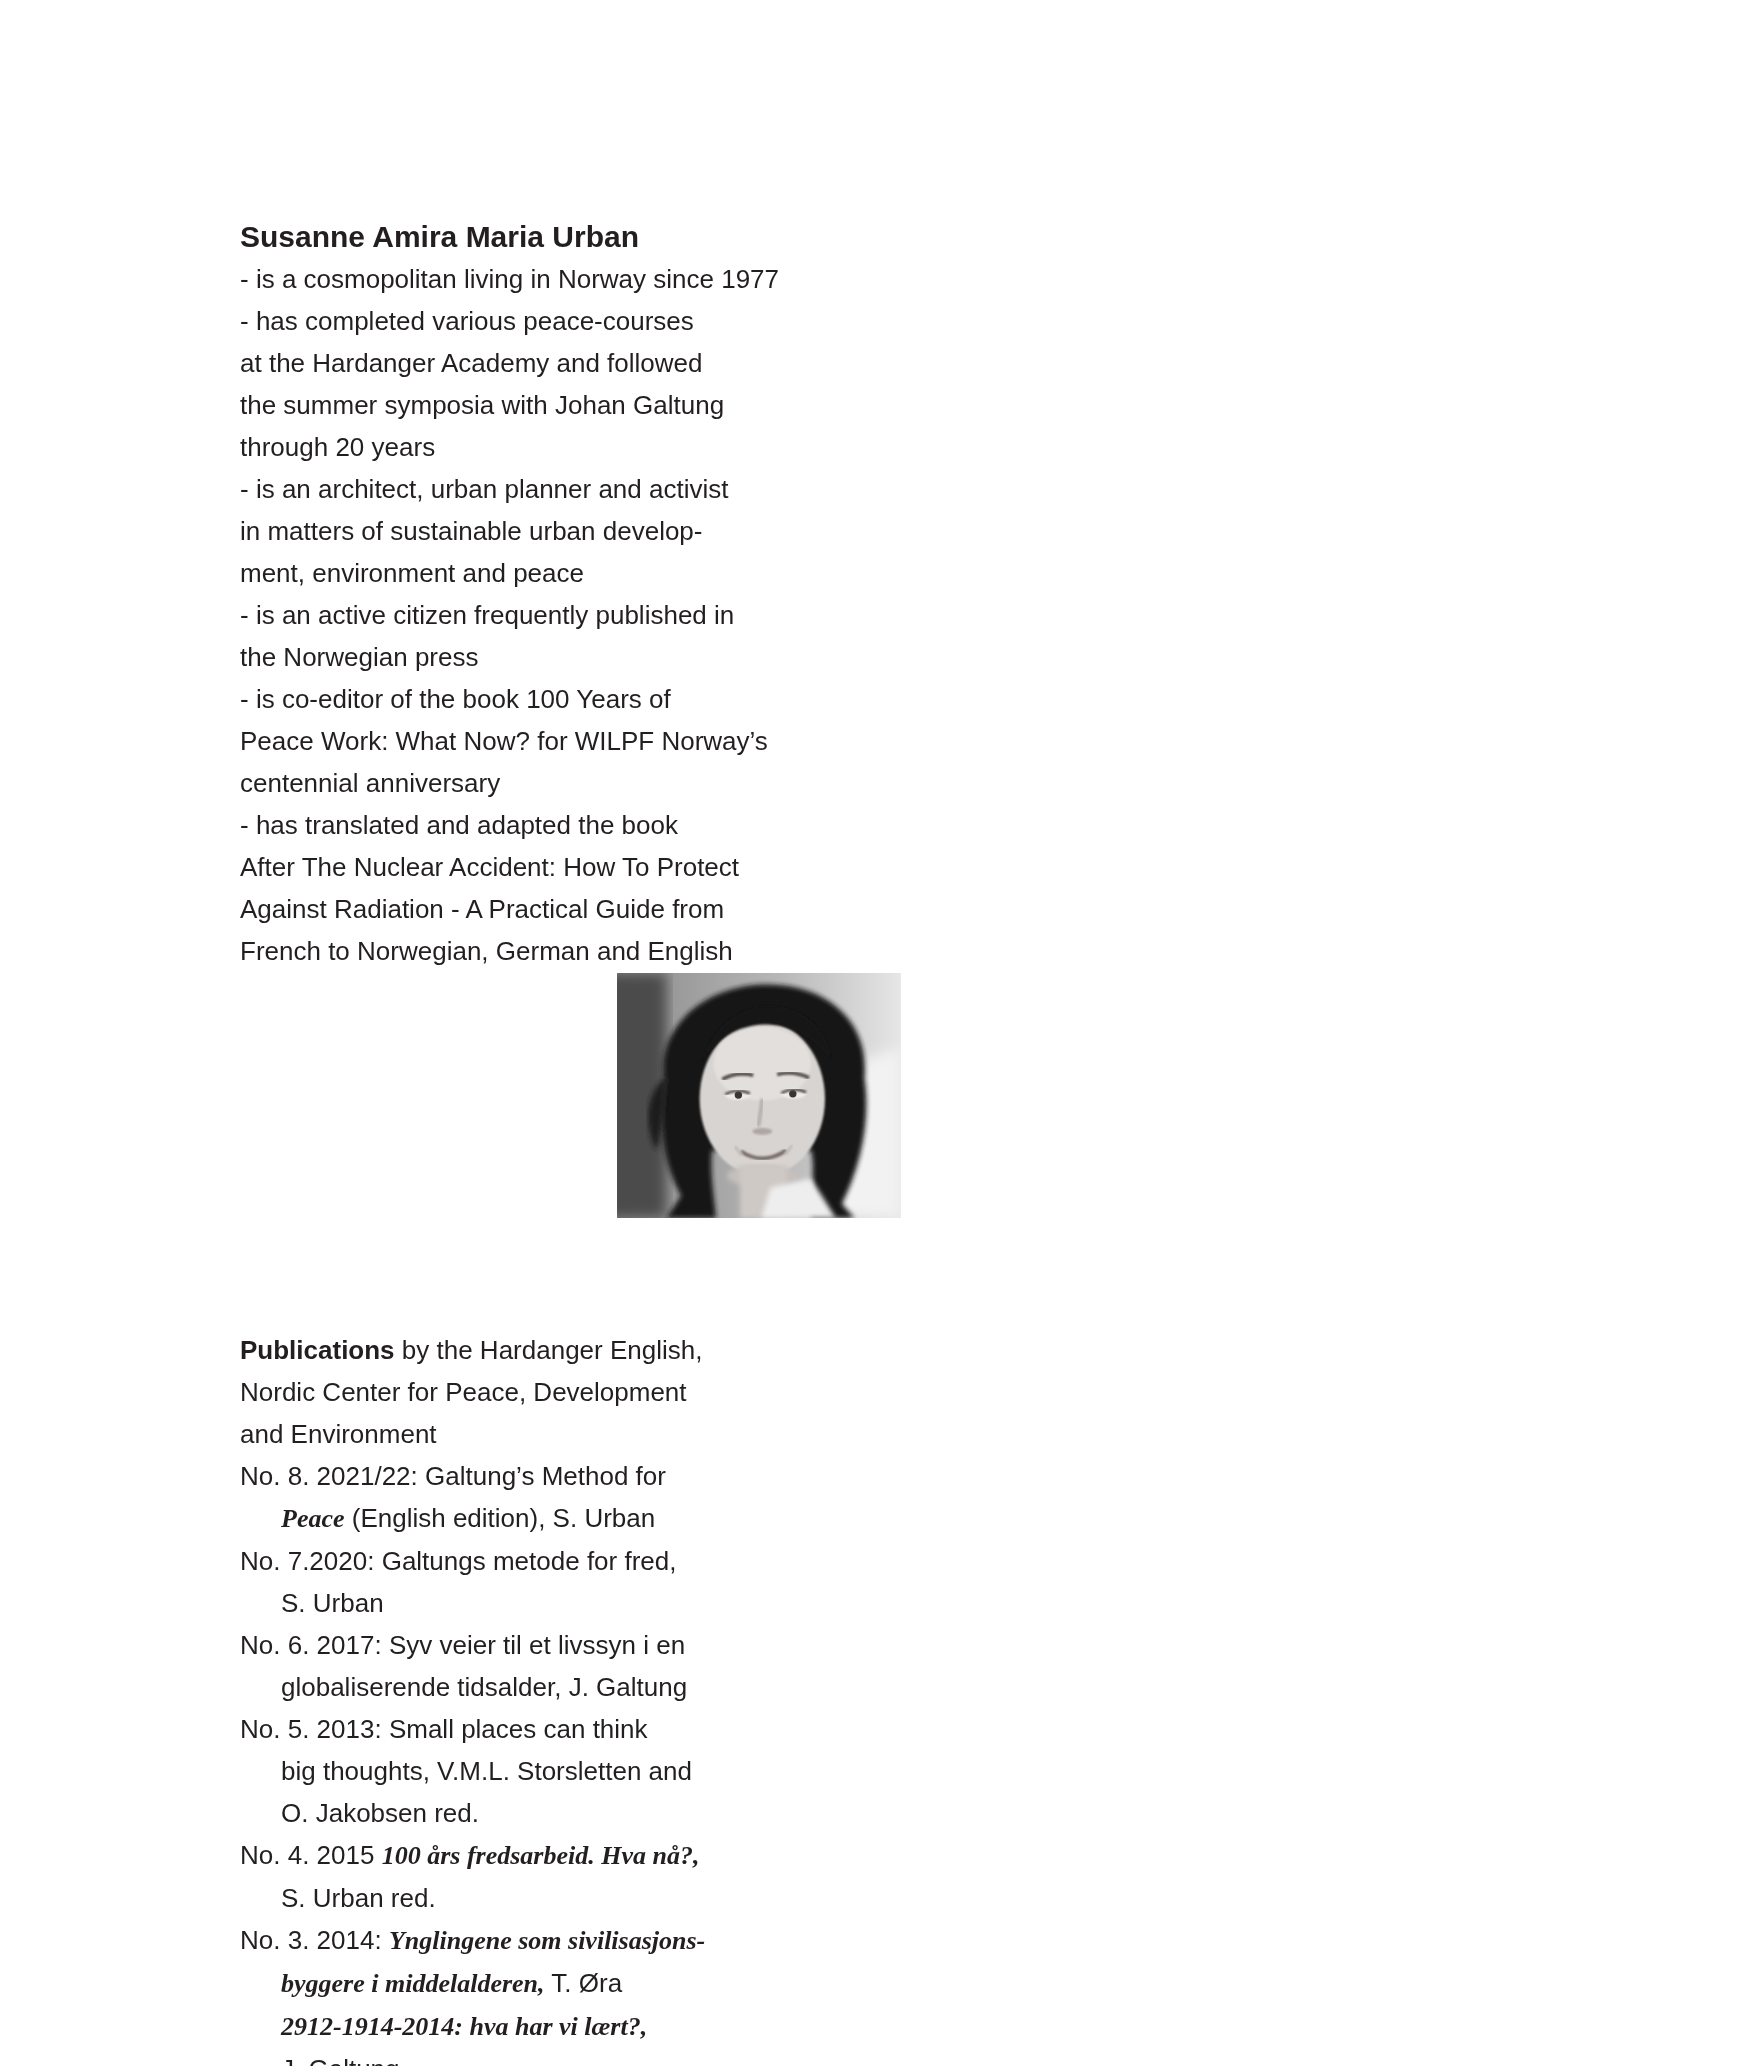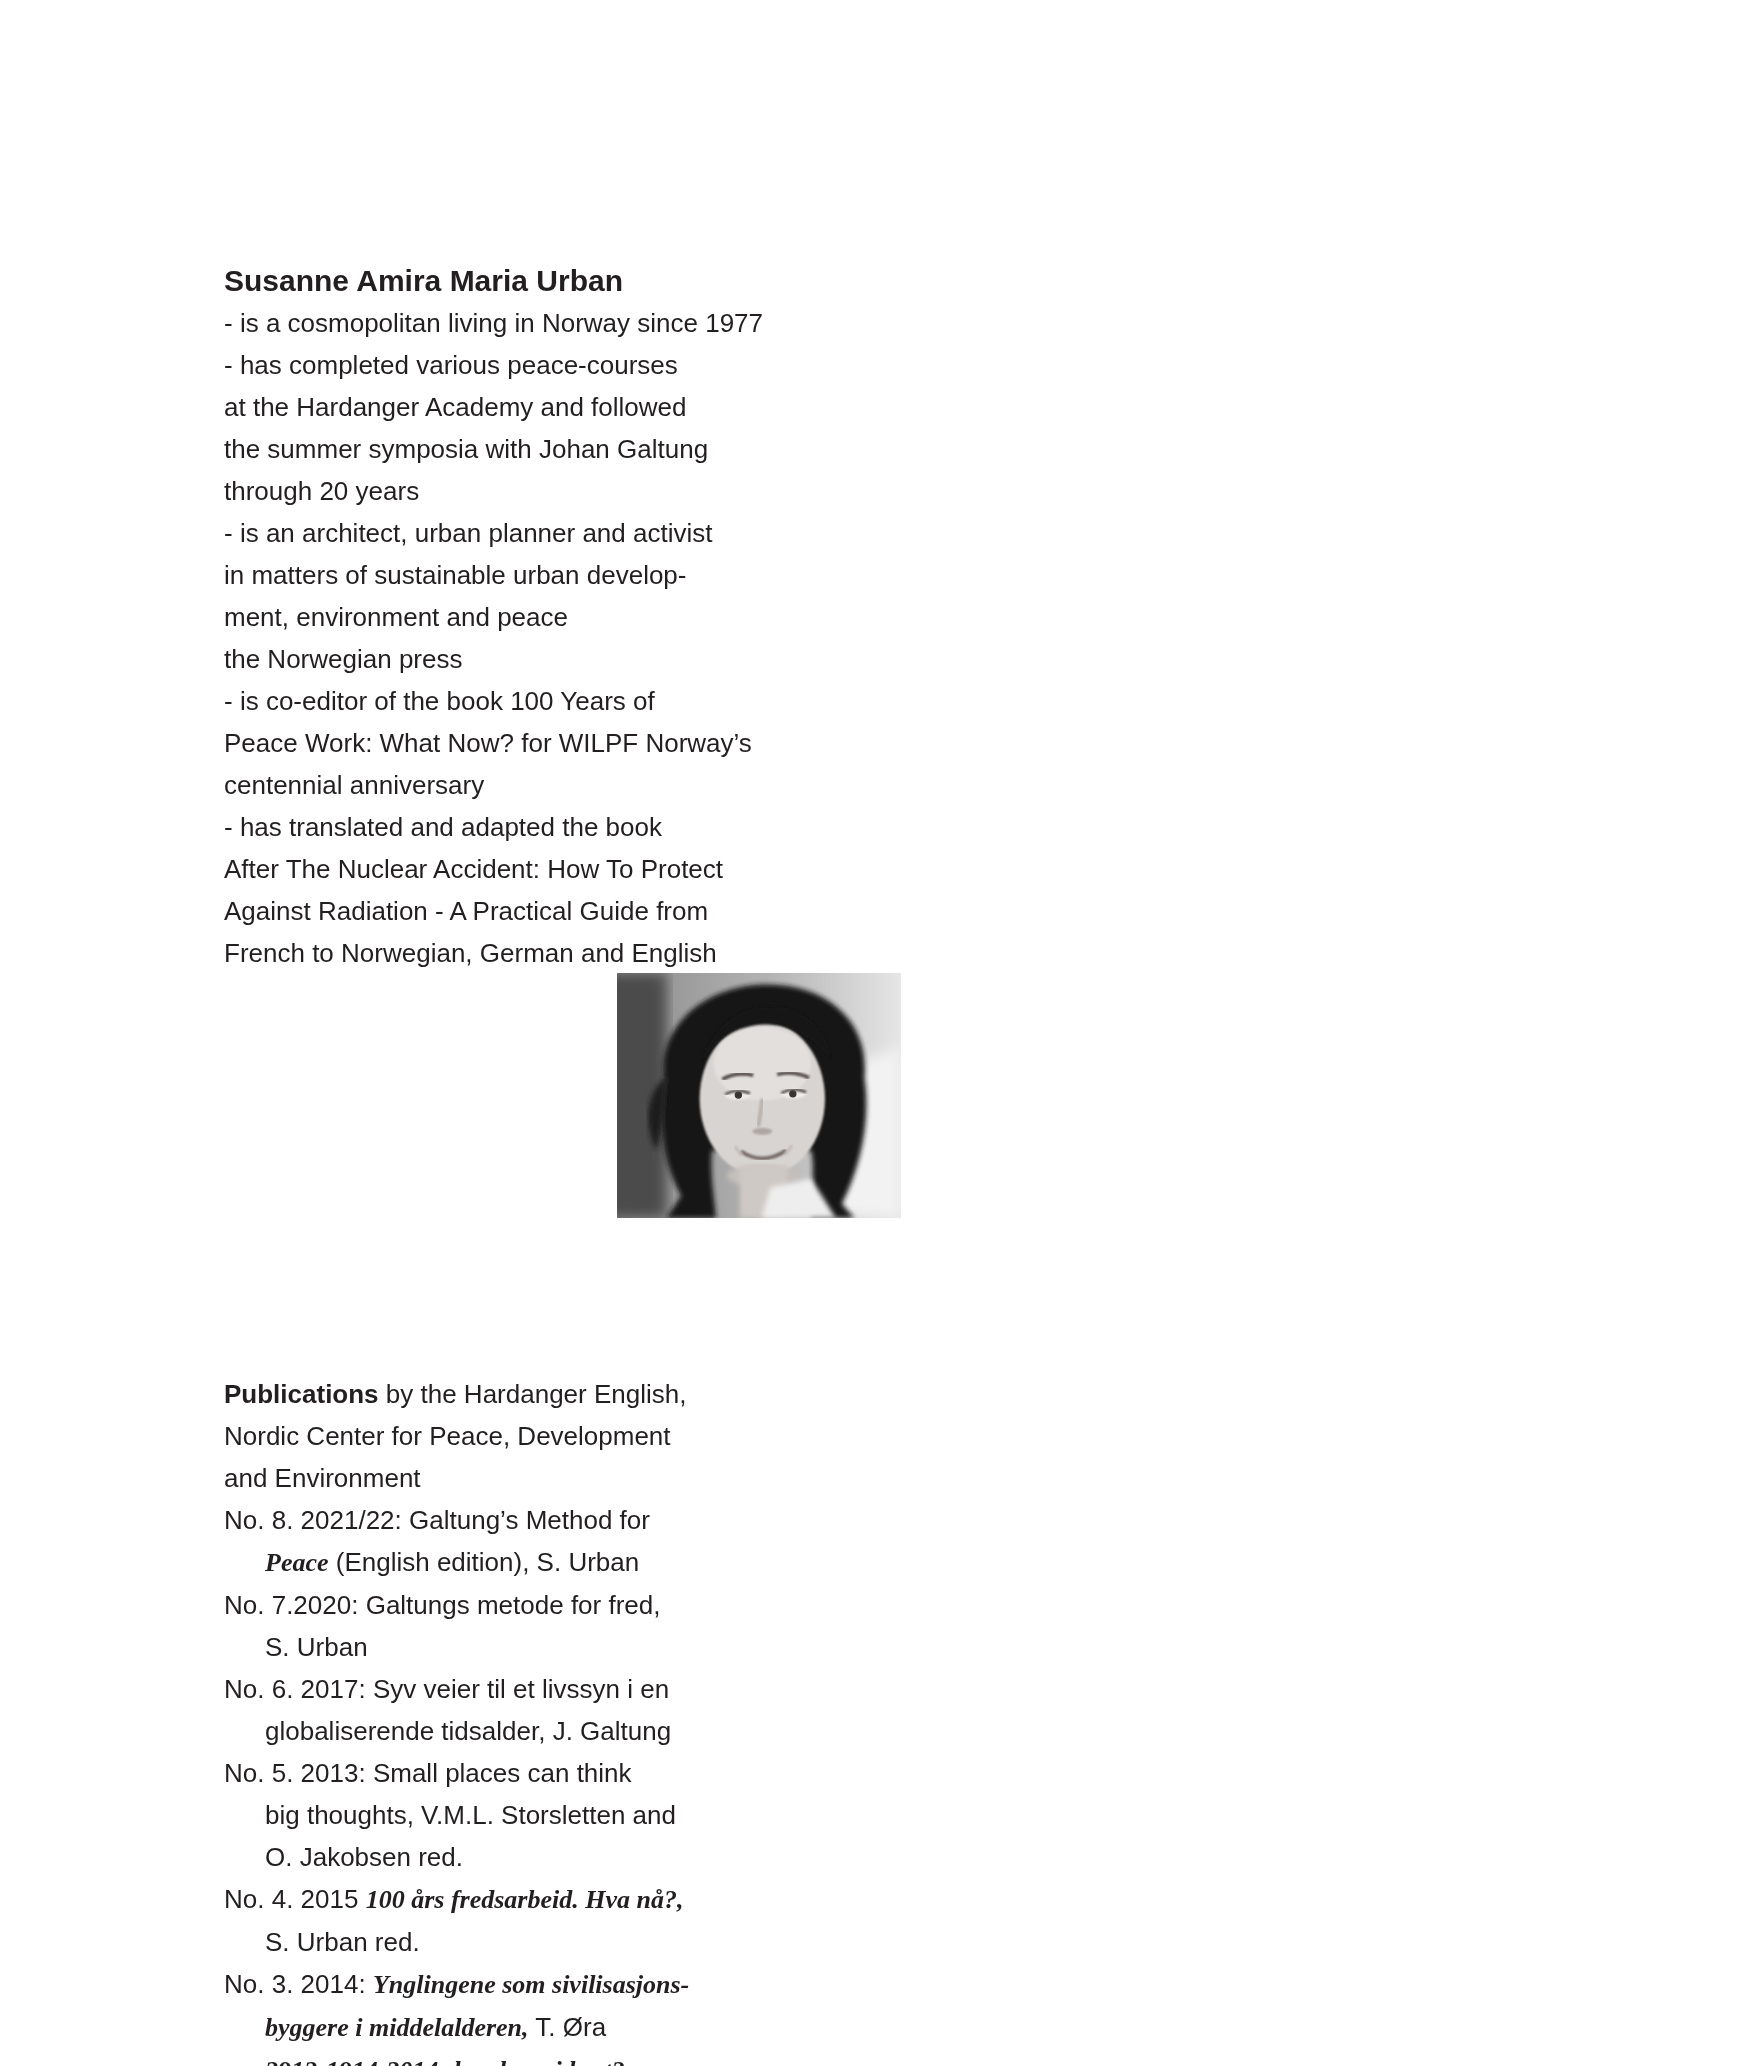--- a/index.html
+++ b/index.html
@@ -4,21 +4,21 @@
 <style>
   html,body{margin:0;padding:0;}
   body{
     width:1757px;height:2441px;
     background:#ffffff;
     color:#231f20;
     font-family:"Liberation Sans",sans-serif;
     position:relative;
     overflow:hidden;
   }
-  .col{position:absolute;left:224px;margin-top:44px;}
+  .col{position:absolute;left:240px;}
   #bio-block{top:216px;}
   #pub-block{top:1329px;}
   .line{
     font-size:26px;
     line-height:42px;
     font-weight:400;
     white-space:pre;
     letter-spacing:0;
   }
   .line .b{font-weight:700;}
@@ -42,20 +42,21 @@
     <h1 class="line">Susanne Amira Maria Urban</h1>
     <div id="bio-lines">
         <div class="line"><span>- is a cosmopolitan living in Norway since 1977</span></div>
         <div class="line"><span>- has completed various peace-courses</span></div>
         <div class="line"><span>at the Hardanger Academy and followed</span></div>
         <div class="line"><span>the summer symposia with Johan Galtung</span></div>
         <div class="line"><span>through 20 years</span></div>
         <div class="line"><span>- is an architect, urban planner and activist</span></div>
         <div class="line"><span>in matters of sustainable urban develop-</span></div>
         <div class="line"><span>ment, environment and peace</span></div>
+        <div class="line"><span>- is an active citizen frequently published in</span></div>
         <div class="line"><span>the Norwegian press</span></div>
         <div class="line"><span>- is co-editor of the book </span><span class="i">100 Years of</span></div>
         <div class="line"><span class="i">Peace Work: What Now?</span><span> for WILPF Norway’s</span></div>
         <div class="line"><span>centennial anniversary</span></div>
         <div class="line"><span>- has translated and adapted the book</span></div>
         <div class="line"><span class="i">After The Nuclear Accident: How To Protect</span></div>
         <div class="line"><span class="i">Against Radiation - A Practical Guide</span><span> from</span></div>
         <div class="line"><span>French to Norwegian, German and English</span></div>
       </div>
   </section>

